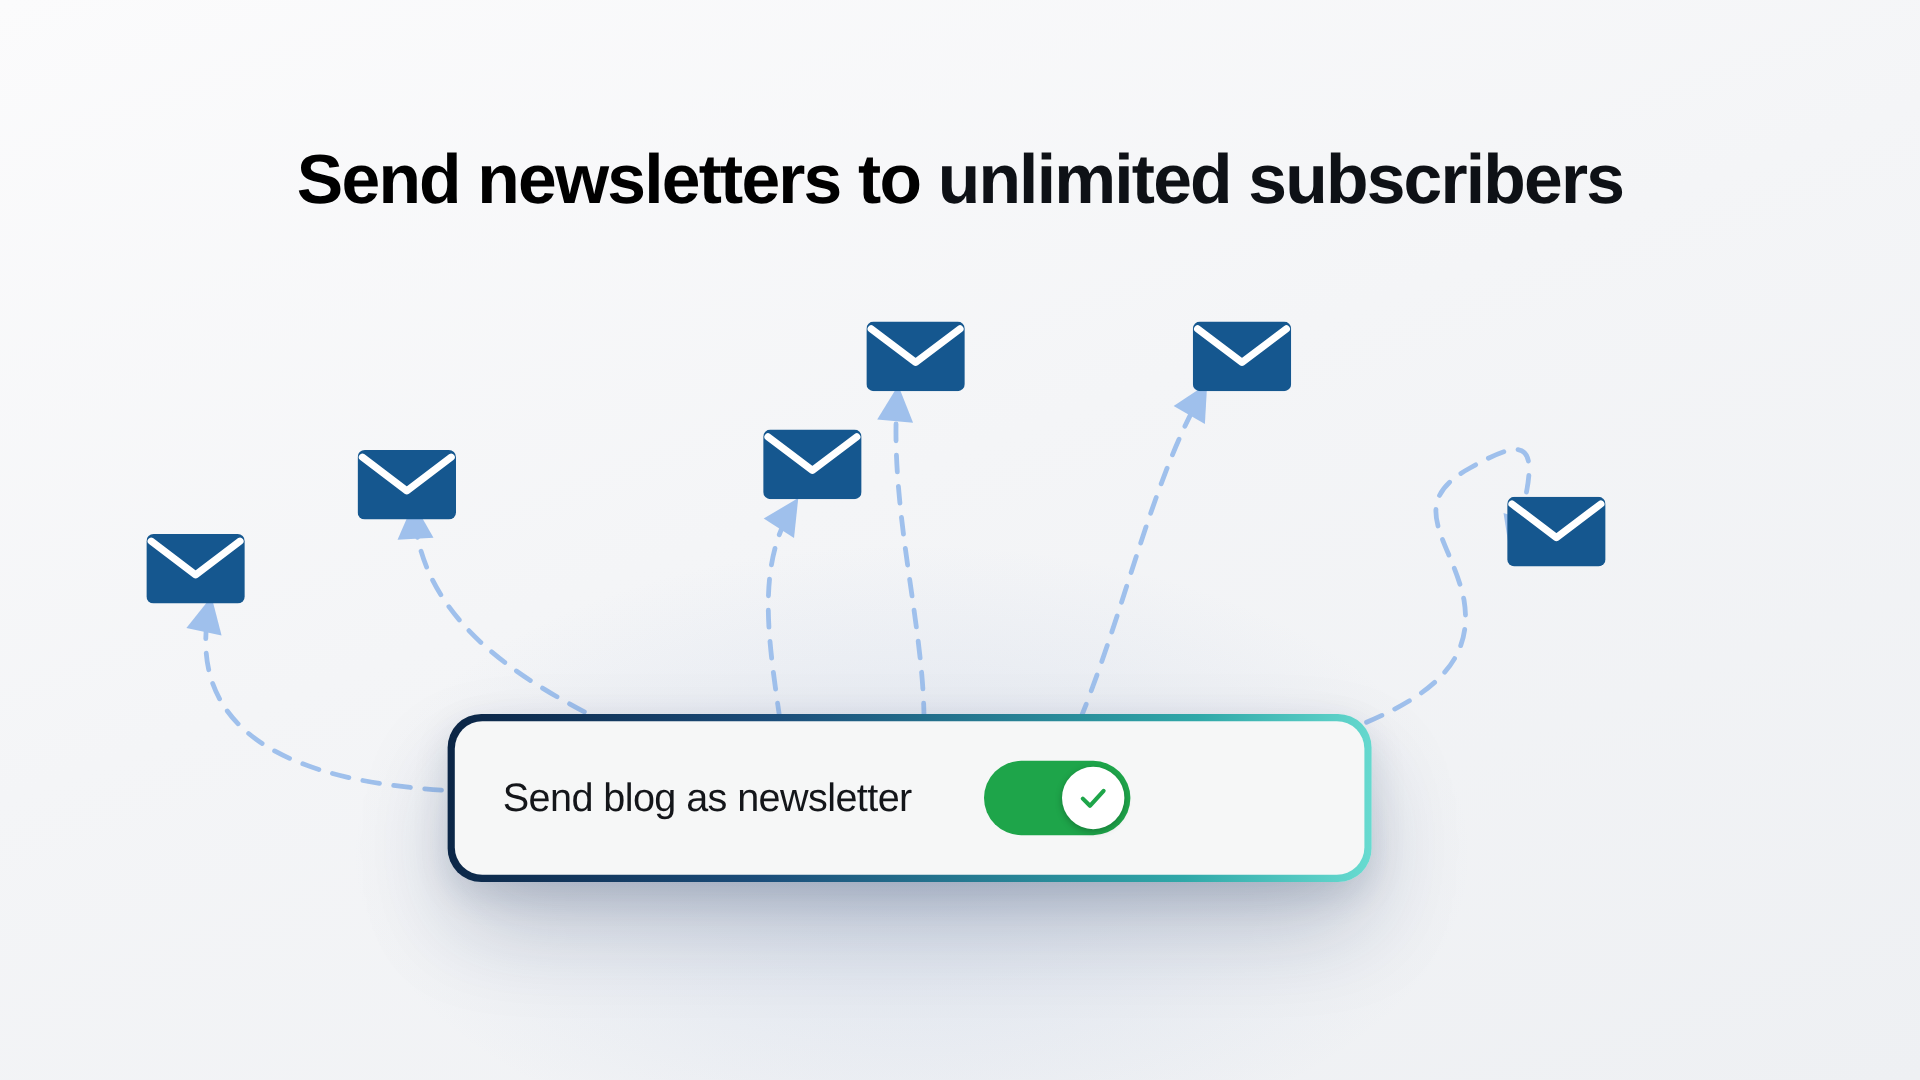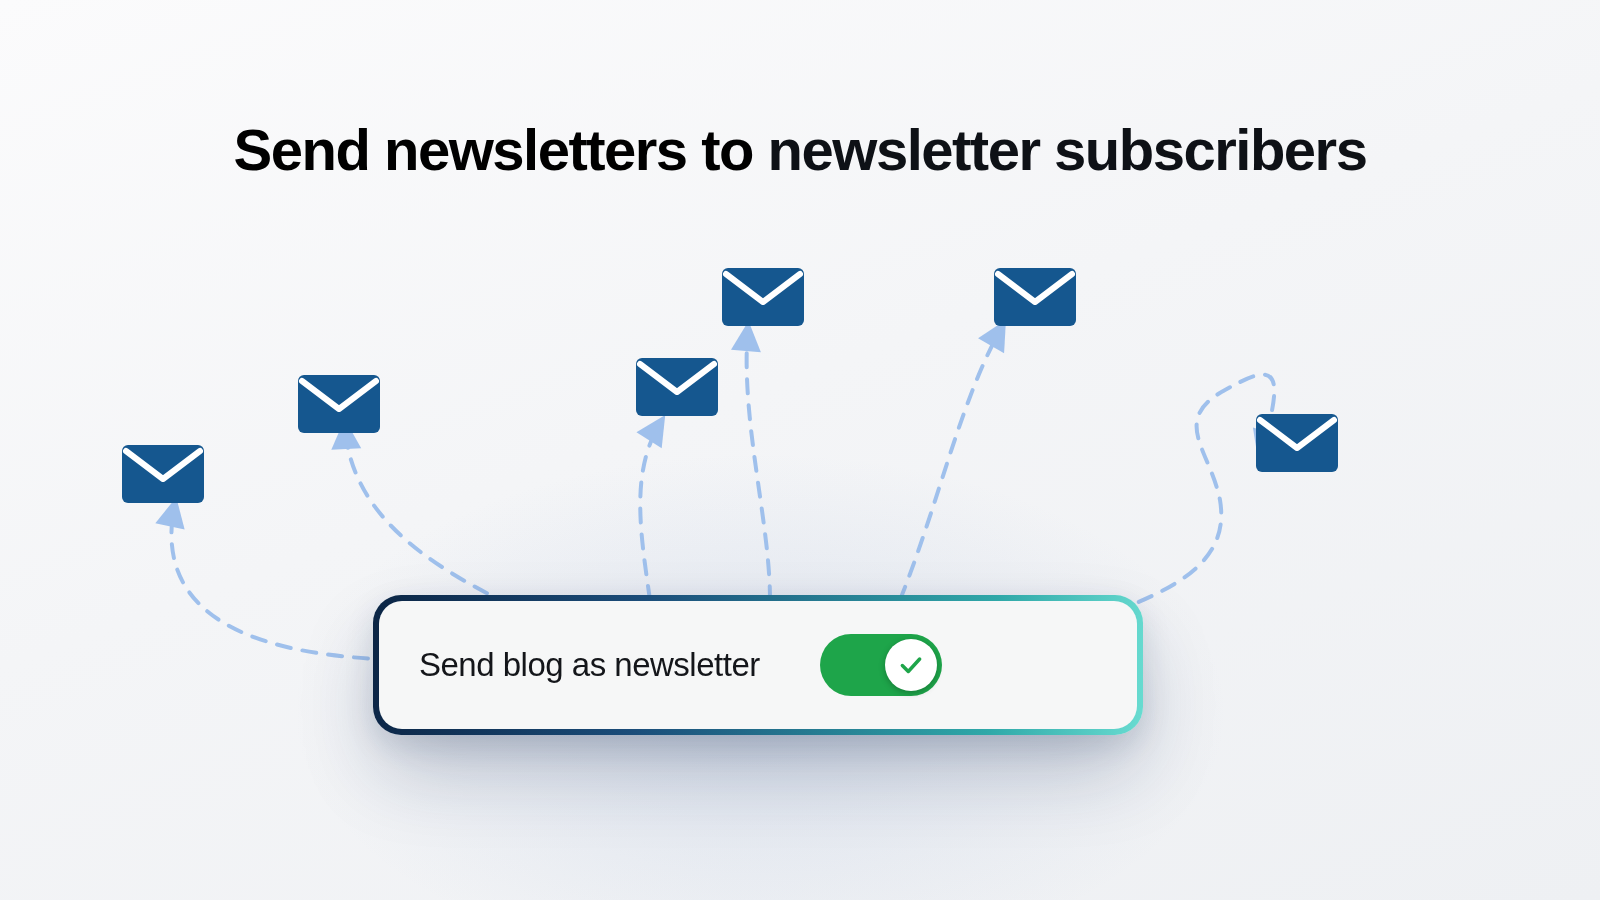--- a/index.html
+++ b/index.html
@@ -159,21 +159,21 @@
     </svg>
 </div>
 <div class="env" style="left:1256px; top:414px;">
   <svg viewBox="0 0 82 58">
       <rect x="0" y="0" width="82" height="58" rx="6" fill="#15578f"></rect>
       <path d="M4 6 L41 34 L78 6" fill="none" stroke="#ffffff" stroke-width="6" stroke-linejoin="round" stroke-linecap="round"></path>
     </svg>
 </div>
 
 <h1 class="headline">
-  <span class="muted">Send newsletters to </span><span class="strong">newsletter subscribers</span>
+  <span class="muted">Send newsletters to </span><span class="strong">unlimited subscribers</span>
 </h1>
 
 <div class="card-wrap">
   <div class="card">
     <div class="card-label">Send blog as newsletter</div>
     <div class="toggle" role="switch" aria-checked="true">
       <div class="knob">
         <svg viewBox="0 0 24 24">
           <path d="M4 12.5 L9.5 18 L20 6.5" fill="none" stroke="#1ea54a" stroke-width="3.2" stroke-linecap="round" stroke-linejoin="round"></path>
         </svg>

